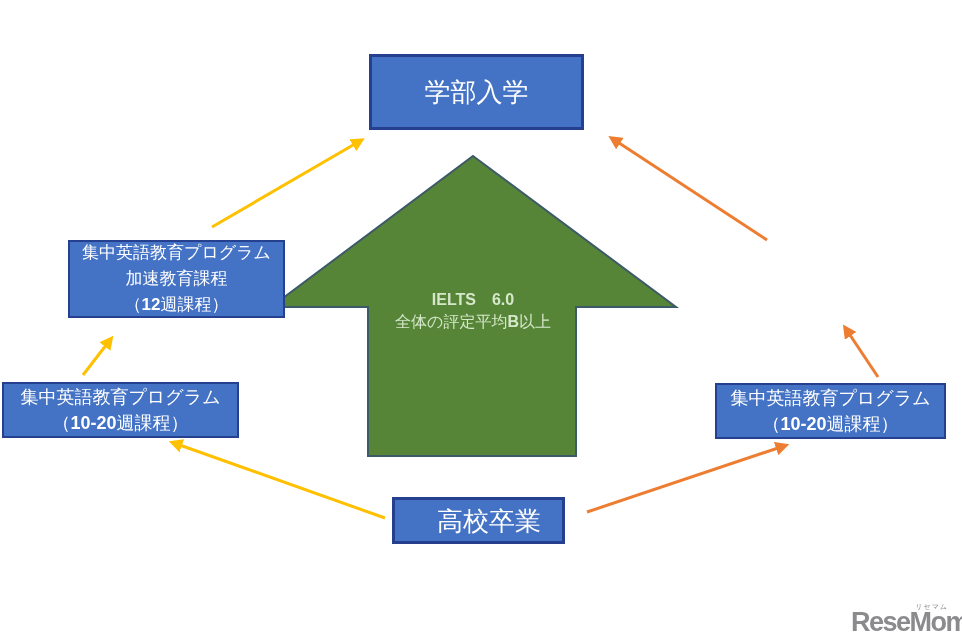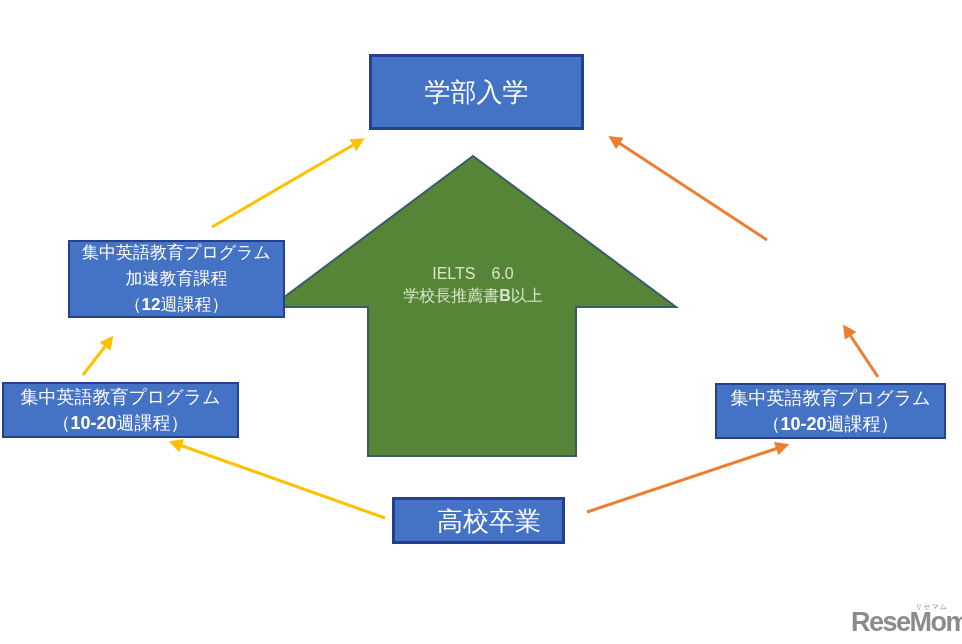--- a/index.html
+++ b/index.html
@@ -49,21 +49,21 @@
   }
   .arrow-text {
     position: absolute;
     z-index: 2;
     left: 349px; top: 263px; width: 248px;
     color: var(--arrow-green-text);
     text-align: center;
     font-size: 16px;
     line-height: 21.5px;
   }
-  .arrow-text .hd { font-weight: 400; }
+  .arrow-text .hd { font-weight: 700; margin-top: 26px; }
   .arrow-text b { font-weight: 700; }
   .logo {
     position: absolute;
     z-index: 3;
     left: 845px; top: 601px; width: 115px; height: 40px;
     color: var(--logo-gray);
   }
   .logo-text {
     position: absolute;
     left: 6px; top: 6px;
@@ -99,21 +99,21 @@
     <line x1="83" y1="375" x2="110" y2="340" stroke-width="3" marker-end="url(#head-yellow)" stroke="#FFC000"></line>
     <line x1="385" y1="518" x2="174" y2="443" stroke-width="3" marker-end="url(#head-yellow)" stroke="#FFC000"></line>
 
     <line x1="587" y1="512" x2="784" y2="446" stroke-width="3" marker-end="url(#head-orange)" stroke="#ED7D31"></line>
     <line x1="878" y1="377" x2="846" y2="329" stroke-width="3" marker-end="url(#head-orange)" stroke="#ED7D31"></line>
     <line x1="767" y1="240" x2="613" y2="139" stroke-width="3" marker-end="url(#head-orange)" stroke="#ED7D31"></line>
   </svg>
 
   <div class="arrow-text">
     <div class="hd">IELTS　6.0</div>
-    <div><span>学校長推薦書</span><b>B</b><span>以上</span></div>
+    <div><span>全体の評定平均</span><b>B</b><span>以上</span></div>
   </div>
 
   <div class="box box-top">
     <div>学部入学</div>
   </div>
 
   <div class="box box-left-prep">
     <div>集中英語教育プログラム</div>
     <div>加速教育課程</div>
     <div><span>（</span><b>12</b><span>週課程）</span></div>

